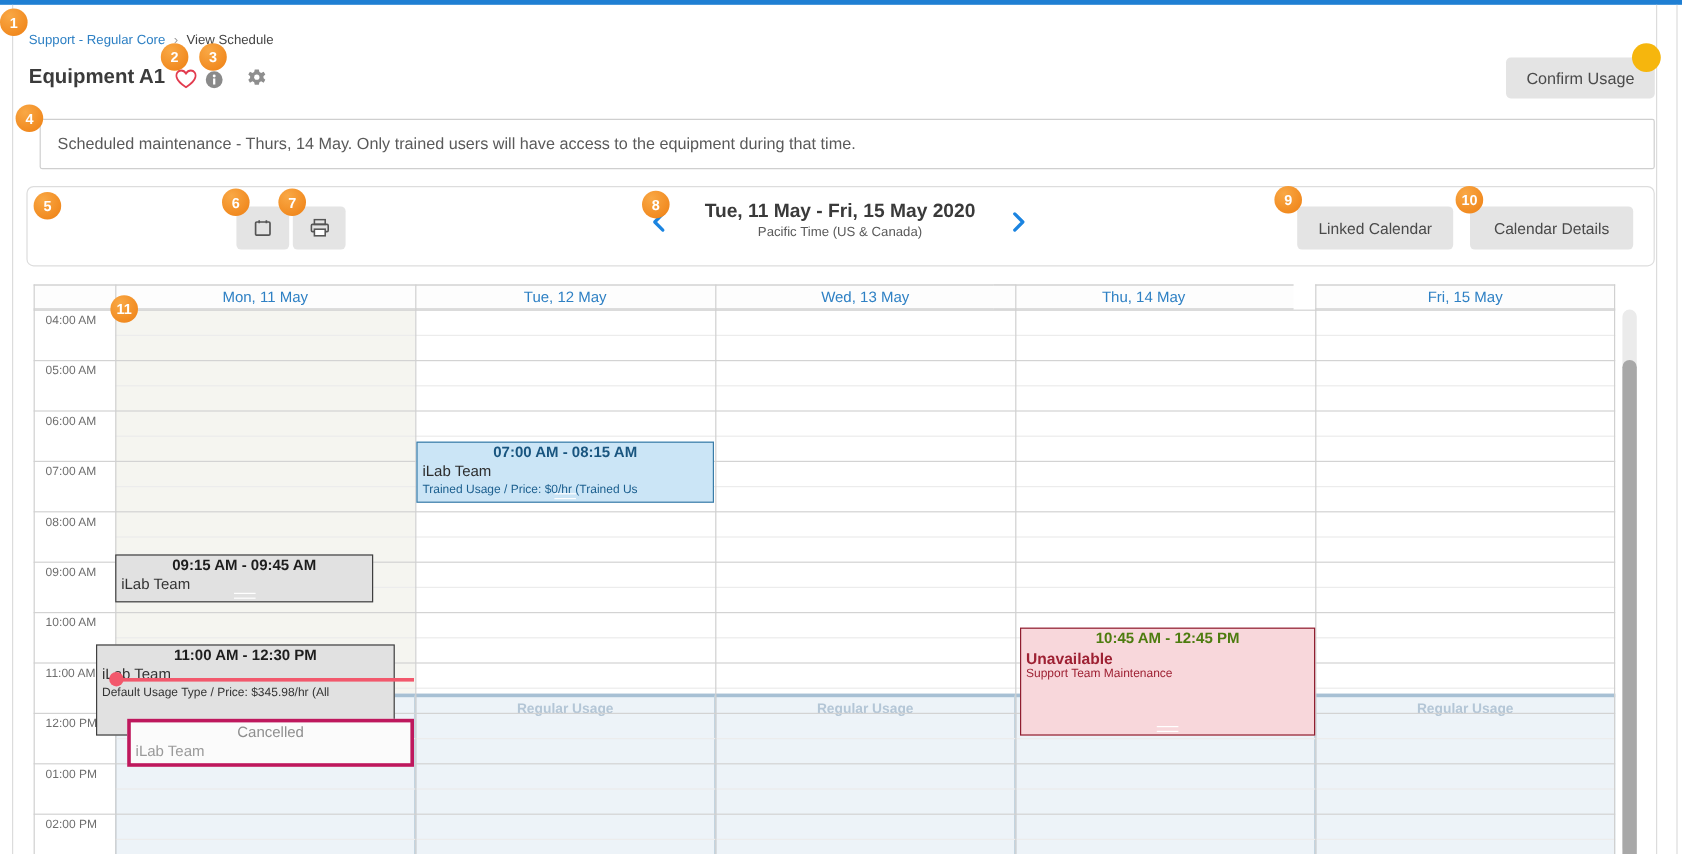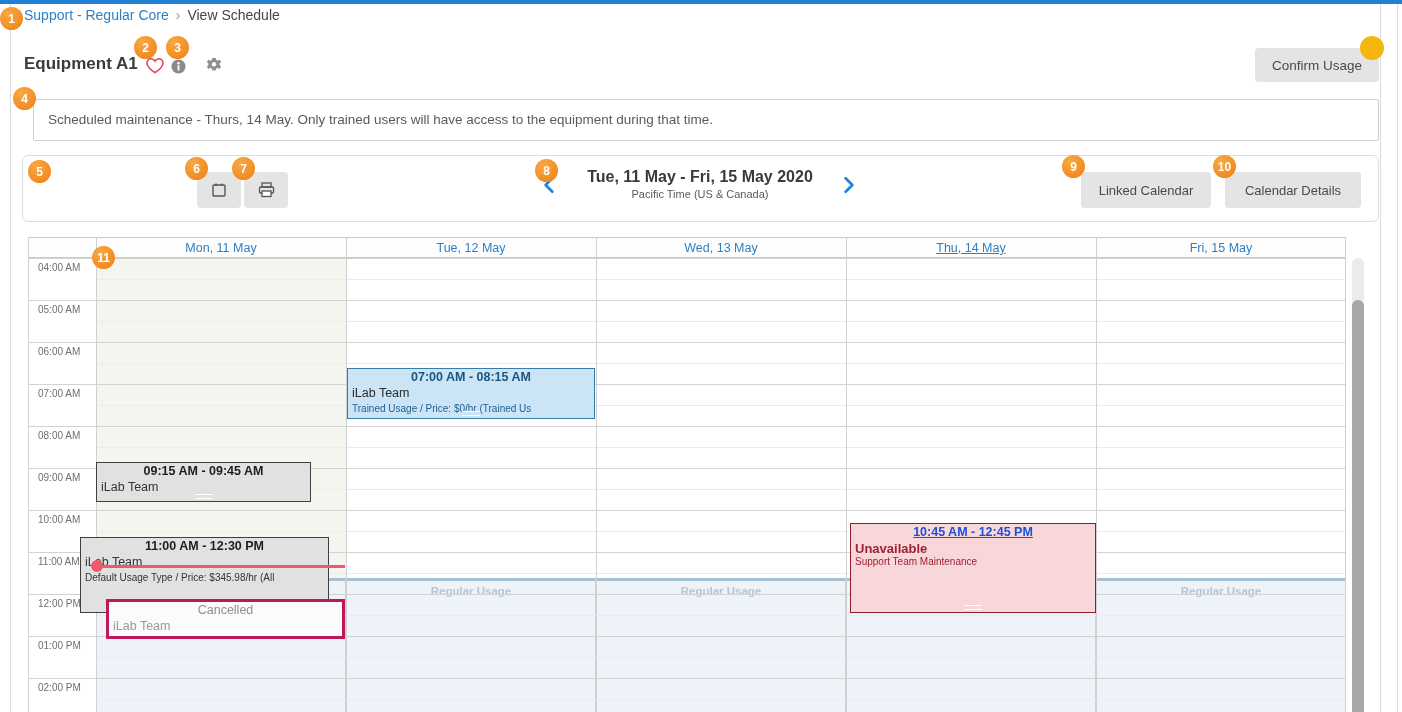--- a/index.html
+++ b/index.html
@@ -3,21 +3,21 @@
 <meta charset="utf-8">
 <style>
   * { margin:0; padding:0; box-sizing:border-box; }
   html,body { background:#fff; }
   body { font-family:"Liberation Sans", sans-serif; }
   .stage { position:relative; width:1402px; height:712px; background:#fff; overflow:hidden; }
 
   .topbar { position:absolute; left:0; top:0; width:1402px; height:4px; background:#1f7fd3; }
   .page-edge { position:absolute; top:4px; bottom:0; width:1px; background:#dcdcdc; }
 
-  .breadcrumb { position:absolute; left:24px; top:7px; font-size:14px; color:#444; }
+  .breadcrumb { position:absolute; left:24px; top:28px; font-size:11px; color:#444; }
   .breadcrumb a { color:#2e80c4; text-decoration:none; cursor:pointer; }
   .breadcrumb .sep { color:#9a9a9a; margin:0 7px; }
 
   .page-title { position:absolute; left:24px; top:54px; font-size:17px; font-weight:bold; color:#3b3b3b; }
   .title-icon { position:absolute; cursor:pointer; }
 
   .btn { background:#e4e4e4; border:none; border-radius:4px; color:#4a4a4a; font-size:13px;
          font-family:"Liberation Sans", sans-serif; cursor:pointer; display:flex; align-items:center; justify-content:center; }
   .confirm-btn { position:absolute; left:1255px; top:48px; width:124px; height:34px; font-size:13.5px; }
   .yellow-dot { position:absolute; left:1360px; top:36px; width:24px; height:24px; border-radius:50%;
@@ -68,21 +68,21 @@
   .ev-gray .ev-time { color:#1d1d1d; }
   .ev-gray .ev-title, .ev-gray .ev-detail { color:#333; }
   .ev-cancelled { background:#fbfbfb; border:3px solid #be185d; }
   .ev-cancelled .ev-time { color:#8f8f8f; font-weight:normal; }
   .ev-cancelled .ev-title { color:#9a9a9a; }
   .ev-blue { background:#cbe5f6; border:1px solid #3a7ca8; }
   .ev-blue .ev-time { color:#19557f; }
   .ev-blue .ev-title { color:#2c2c2c; }
   .ev-blue .ev-detail { color:#1b5f8f; }
   .ev-red { background:#f8d7db; border:1px solid #8f1e30; }
-  .ev-red .ev-time { color:#1d4ed8;text-decoration:underline; }
+  .ev-red .ev-time { color:#4d7c0f; }
   .ev-red .ev-title { color:#9e2133; font-weight:bold; font-size:13px; }
   .ev-red .ev-detail { color:#9e2133; padding-top:0; }
   .resize-handle { position:absolute; bottom:2px; left:50%; margin-left:-9px; width:18px; height:5px;
                    border-top:1px solid #fff; border-bottom:1px solid #fff; z-index:11; }
 
   .now-line { position:absolute; left:96px; top:565px; width:249px; height:3px; background:#f2586c; z-index:15; }
   .now-dot { position:absolute; left:91px; top:560px; width:12px; height:12px; border-radius:50%;
              background:#f2586c; z-index:15; }
 
   .scroll-track { position:absolute; left:1352px; top:258px; width:12px; height:454px; background:#ebebeb;
@@ -167,21 +167,21 @@
     </button>
 
     <button class="btn linked-btn">Linked Calendar</button>
     <button class="btn details-btn">Calendar Details</button>
   </div>
 
   <div class="gutter-header"></div>
   <div class="day-header" style="left:96px; width:250px;">Mon, 11 May</div>
   <div class="day-header" style="left:346px; width:250px;">Tue, 12 May</div>
   <div class="day-header" style="left:596px; width:250px;">Wed, 13 May</div>
-  <div class="day-header" style="left:846px; width:250px;text-decoration:underline;">Thu, 14 May</div>
+  <div class="day-header" style="left:828px; width:250px;">Thu, 14 May</div>
   <div class="day-header" style="left:1096px; width:250px;">Fri, 15 May</div>
 
   <div class="col-bg" style="left:96px; width:250px; background:#f5f5f0;"></div>
   <div class="col-bg" style="left:346px; width:250px;"></div>
   <div class="col-bg" style="left:596px; width:250px;"></div>
   <div class="col-bg" style="left:846px; width:250px;"></div>
   <div class="col-bg" style="left:1096px; width:250px;"></div>
 
   <div class="avail-zone" style="left:96px; width:250px;">
       <span class="avail-label">Regular Usage</span>

